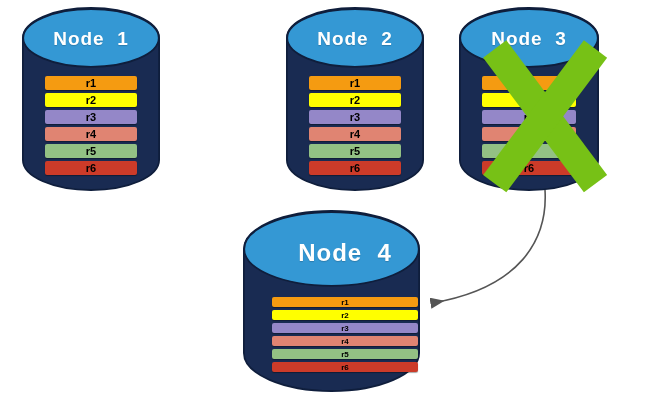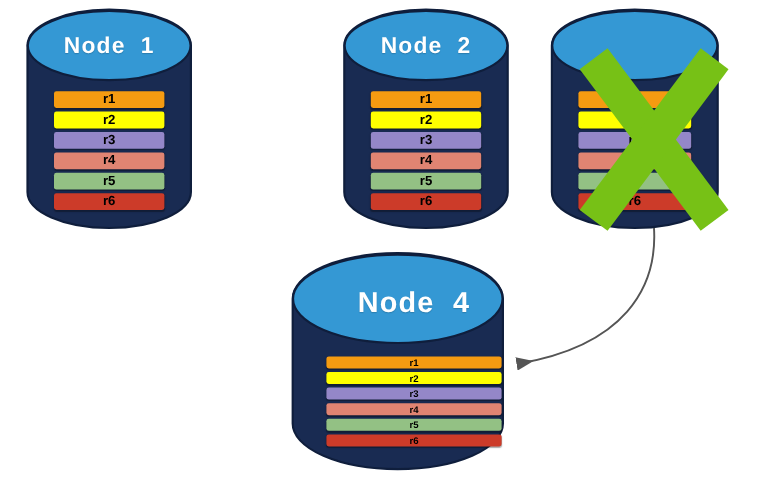--- a/index.html
+++ b/index.html
@@ -130,20 +130,21 @@
         <div class="row" style="background: rgb(204, 59, 41); height: 14px; font-size: 11px; color: rgb(0, 0, 0);">
           <span>r6</span>
         </div>
       </div>
     </div>
     <div class="node" style="left: 459px; top: 8px; width: 140px; height: 182px;">
       <svg width="140" height="182" viewBox="0 0 140 182">
         <path d="M 0.9 30 L 0.9 152 A 69.1 30 0 0 0 139.1 152 L 139.1 30 A 69.1 30 0 0 0 0.9 30 Z" fill="#192B52" stroke="#0F1E3C" stroke-width="1.8"></path>
         <ellipse cx="70" cy="30" rx="68.8" ry="28.8" fill="#3498D4" stroke="#0F1E3C" stroke-width="1.8"></ellipse>
       </svg>
+      <div class="node-title" style="top: 20px; font-size: 19px;">Node  3</div>
       <div class="rows" style="top: 68px; padding-left: 23px; padding-right: 23px; box-sizing: border-box; gap: 3px;">
         <div class="row" style="background: rgb(245, 155, 17); height: 14px; font-size: 11px; color: rgb(0, 0, 0);">
           <span>r1</span>
         </div>
         <div class="row" style="background: rgb(255, 255, 0); height: 14px; font-size: 11px; color: rgb(0, 0, 0);">
           <span>r2</span>
         </div>
         <div class="row" style="background: rgb(148, 135, 200); height: 14px; font-size: 11px; color: rgb(0, 0, 0);">
           <span>r3</span>
         </div>

